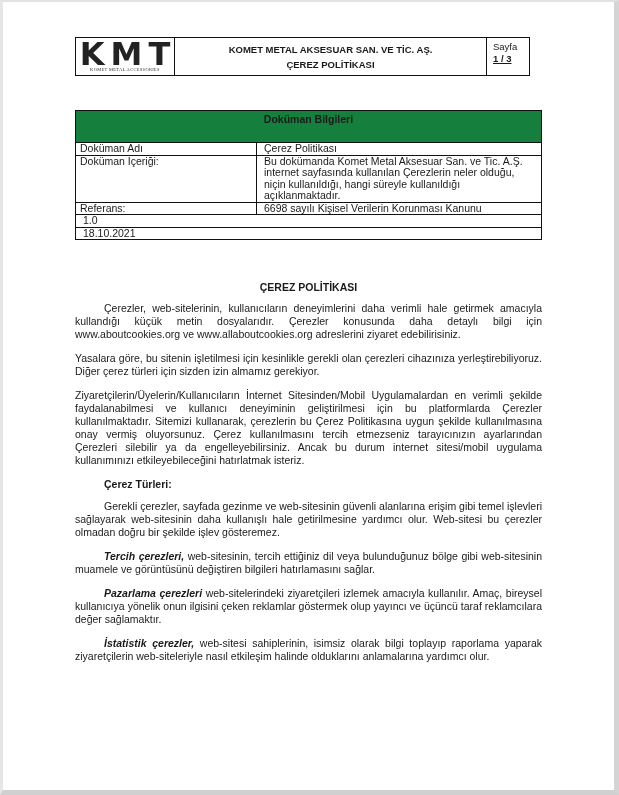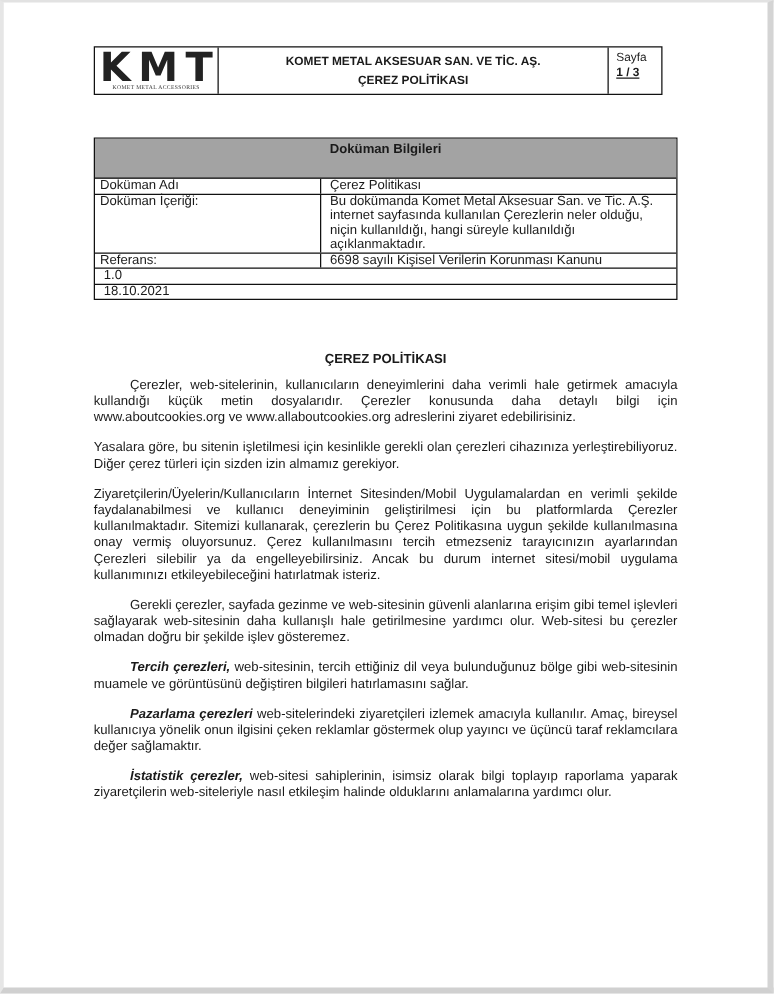--- a/index.html
+++ b/index.html
@@ -34,21 +34,21 @@
   }
   .hdr .pg { flex: 1; padding: 3px 0 0 6px; font-size: 9.5px; line-height: 12px; }
   .hdr .pg .num { font-weight: bold; text-decoration: underline; }
 
   
   .info {
     position: absolute; left: 75px; top: 110px; width: 467px;
     border: 1px solid #111; font-size: 10.5px; line-height: 11.5px;
   }
   .info .head {
-    background: #a3a3a3; height: 32px; text-align: center; font-weight: bold;
+    background: #15803d; height: 32px; text-align: center; font-weight: bold;
     padding-top: 3px; border-bottom: 1px solid #111; font-size: 10.5px;
   }
   .info .row { display: flex; border-bottom: 1px solid #111; }
   .info .row:last-child { border-bottom: none; }
   .info .lbl { width: 181px; border-right: 1px solid #111; font-weight: normal; padding: 0 0 0 4px; }
   .info .val { flex: 1; padding: 0 6px 0 7px; }
 
   
   .body-area { position: absolute; left: 75px; top: 281px; width: 467px; font-size: 10.5px; line-height: 13px; }
   .doc-title { text-align: center; font-weight: bold; font-size: 10.5px; margin-bottom: 8px; }
@@ -97,17 +97,18 @@
   <div class="row">
     <div class="val">18.10.2021</div>
   </div>
 </div>
 
 <div class="body-area">
   <div class="doc-title">ÇEREZ POLİTİKASI</div>
   <p class="p indent">Çerezler, web-sitelerinin, kullanıcıların deneyimlerini daha verimli hale getirmek amacıyla kullandığı küçük metin dosyalarıdır. Çerezler konusunda daha detaylı bilgi için www.aboutcookies.org ve www.allaboutcookies.org adreslerini ziyaret edebilirisiniz.</p>
   <p class="p">Yasalara göre, bu sitenin işletilmesi için kesinlikle gerekli olan çerezleri cihazınıza yerleştirebiliyoruz. Diğer çerez türleri için sizden izin almamız gerekiyor.</p>
   <p class="p">Ziyaretçilerin/Üyelerin/Kullanıcıların İnternet Sitesinden/Mobil Uygulamalardan en verimli şekilde faydalanabilmesi ve kullanıcı deneyiminin geliştirilmesi için bu platformlarda Çerezler kullanılmaktadır. Sitemizi kullanarak, çerezlerin bu Çerez Politikasına uygun şekilde kullanılmasına onay vermiş oluyorsunuz. Çerez kullanılmasını tercih etmezseniz tarayıcınızın ayarlarından Çerezleri silebilir ya da engelleyebilirsiniz. Ancak bu durum internet sitesi/mobil uygulama kullanımınızı etkileyebileceğini hatırlatmak isteriz.</p>
+  <div class="sub">Çerez Türleri:</div>
   <p class="p indent">Gerekli çerezler, sayfada gezinme ve web-sitesinin güvenli alanlarına erişim gibi temel işlevleri sağlayarak web-sitesinin daha kullanışlı hale getirilmesine yardımcı olur. Web-sitesi bu çerezler olmadan doğru bir şekilde işlev gösteremez.</p>
   <p class="p indent"><span class="bi">Tercih çerezleri,</span><span> web-sitesinin, tercih ettiğiniz dil veya bulunduğunuz bölge gibi web-sitesinin muamele ve görüntüsünü değiştiren bilgileri hatırlamasını sağlar.</span></p>
   <p class="p indent"><span class="bi">Pazarlama çerezleri</span><span> web-sitelerindeki ziyaretçileri izlemek amacıyla kullanılır. Amaç, bireysel kullanıcıya yönelik onun ilgisini çeken reklamlar göstermek olup yayıncı ve üçüncü taraf reklamcılara değer sağlamaktır.</span></p>
   <p class="p indent"><span class="bi">İstatistik çerezler,</span><span> web-sitesi sahiplerinin, isimsiz olarak bilgi toplayıp raporlama yaparak ziyaretçilerin web-siteleriyle nasıl etkileşim halinde olduklarını anlamalarına yardımcı olur.</span></p>
 </div>
 
 </body></html>

